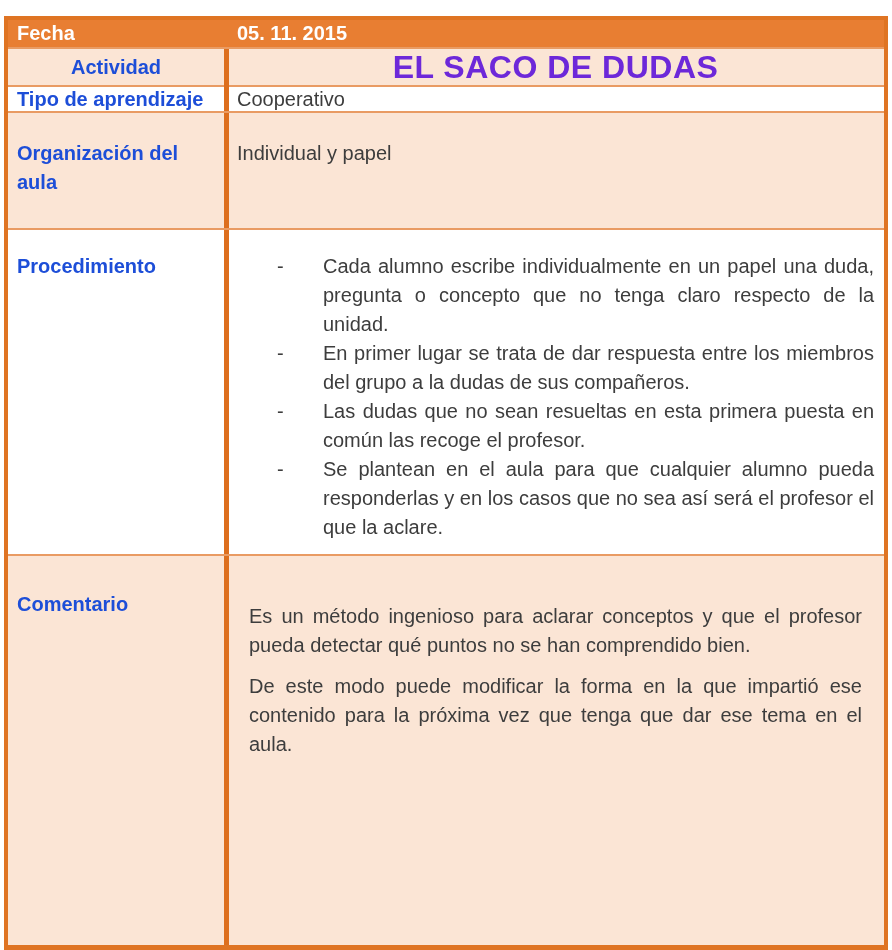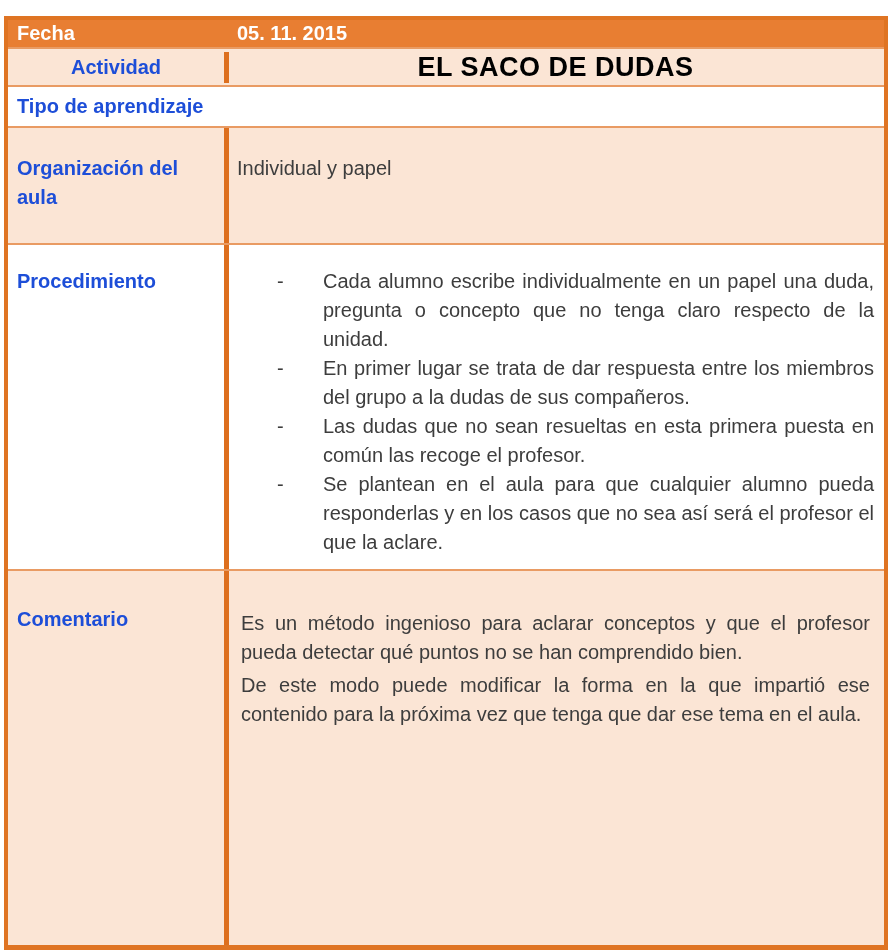--- a/index.html
+++ b/index.html
@@ -29,40 +29,40 @@
   
   .r1{height:27px;background:#e87e32;align-items:center;}
   .r1 .cell{color:#ffffff;font-weight:bold;font-size:20px;}
   .r1 .cell.right{border-left-color:#e87e32;}
 
   
   .r2{height:38px;background:#fbe5d5;align-items:center;}
   .r2 .cell.left{text-align:center;padding-right:9px;}
   .r2 .cell.right{text-align:center;}
   .label{font-weight:bold;color:#1d4ed8;font-size:20px;line-height:29px;}
-  .big-title{font-weight:bold;color:#000000;font-size:27px;letter-spacing:0.5px;white-space:nowrap;}
+  .big-title{font-weight:bold;color:#6d28d9;font-size:32px;letter-spacing:0.5px;white-space:nowrap;}
 
   
-  .r3{height:41px;background:#ffffff;align-items:center;}
+  .r3{height:26px;background:#ffffff;align-items:center;}
 
   
   .r4{height:117px;background:#fbe5d5;}
   .r4 .cell{padding-top:26px;}
 
   
   .r5{height:326px;background:#ffffff;}
   .r5 .cell{padding-top:22px;}
 
   
   .r6{flex:1;background:#fbe5d5;}
   .r6 .cell{padding-top:34px;}
 
   .body-text{font-size:20px;line-height:29px;color:#3d3d3d;}
   .justify{text-align:justify;}
-  .para{margin:4px;}
+  .para{margin:12px;}
   .spacer-line{height:29px;}
 
   .proc-list{display:flex;flex-direction:column;}
   .proc-item{display:flex;margin-left:40px;}
   .dash{flex:none;width:46px;}
   .li-text{flex:1;}
 </style>
 </head>
 <body>
 
@@ -80,20 +80,21 @@
       </div>
       <div class="cell right">
         <span class="big-title">EL SACO DE DUDAS</span>
       </div>
     </div>
 
     <div class="row r3">
       <div class="cell left">
         <span class="label">Tipo de aprendizaje</span>
       </div>
+      <div class="cell right body-text">Cooperativo</div>
     </div>
 
     <div class="row r4">
       <div class="cell left">
         <span class="label">Organización del aula</span>
       </div>
       <div class="cell right body-text">Individual y papel</div>
     </div>
 
     <div class="row r5">

